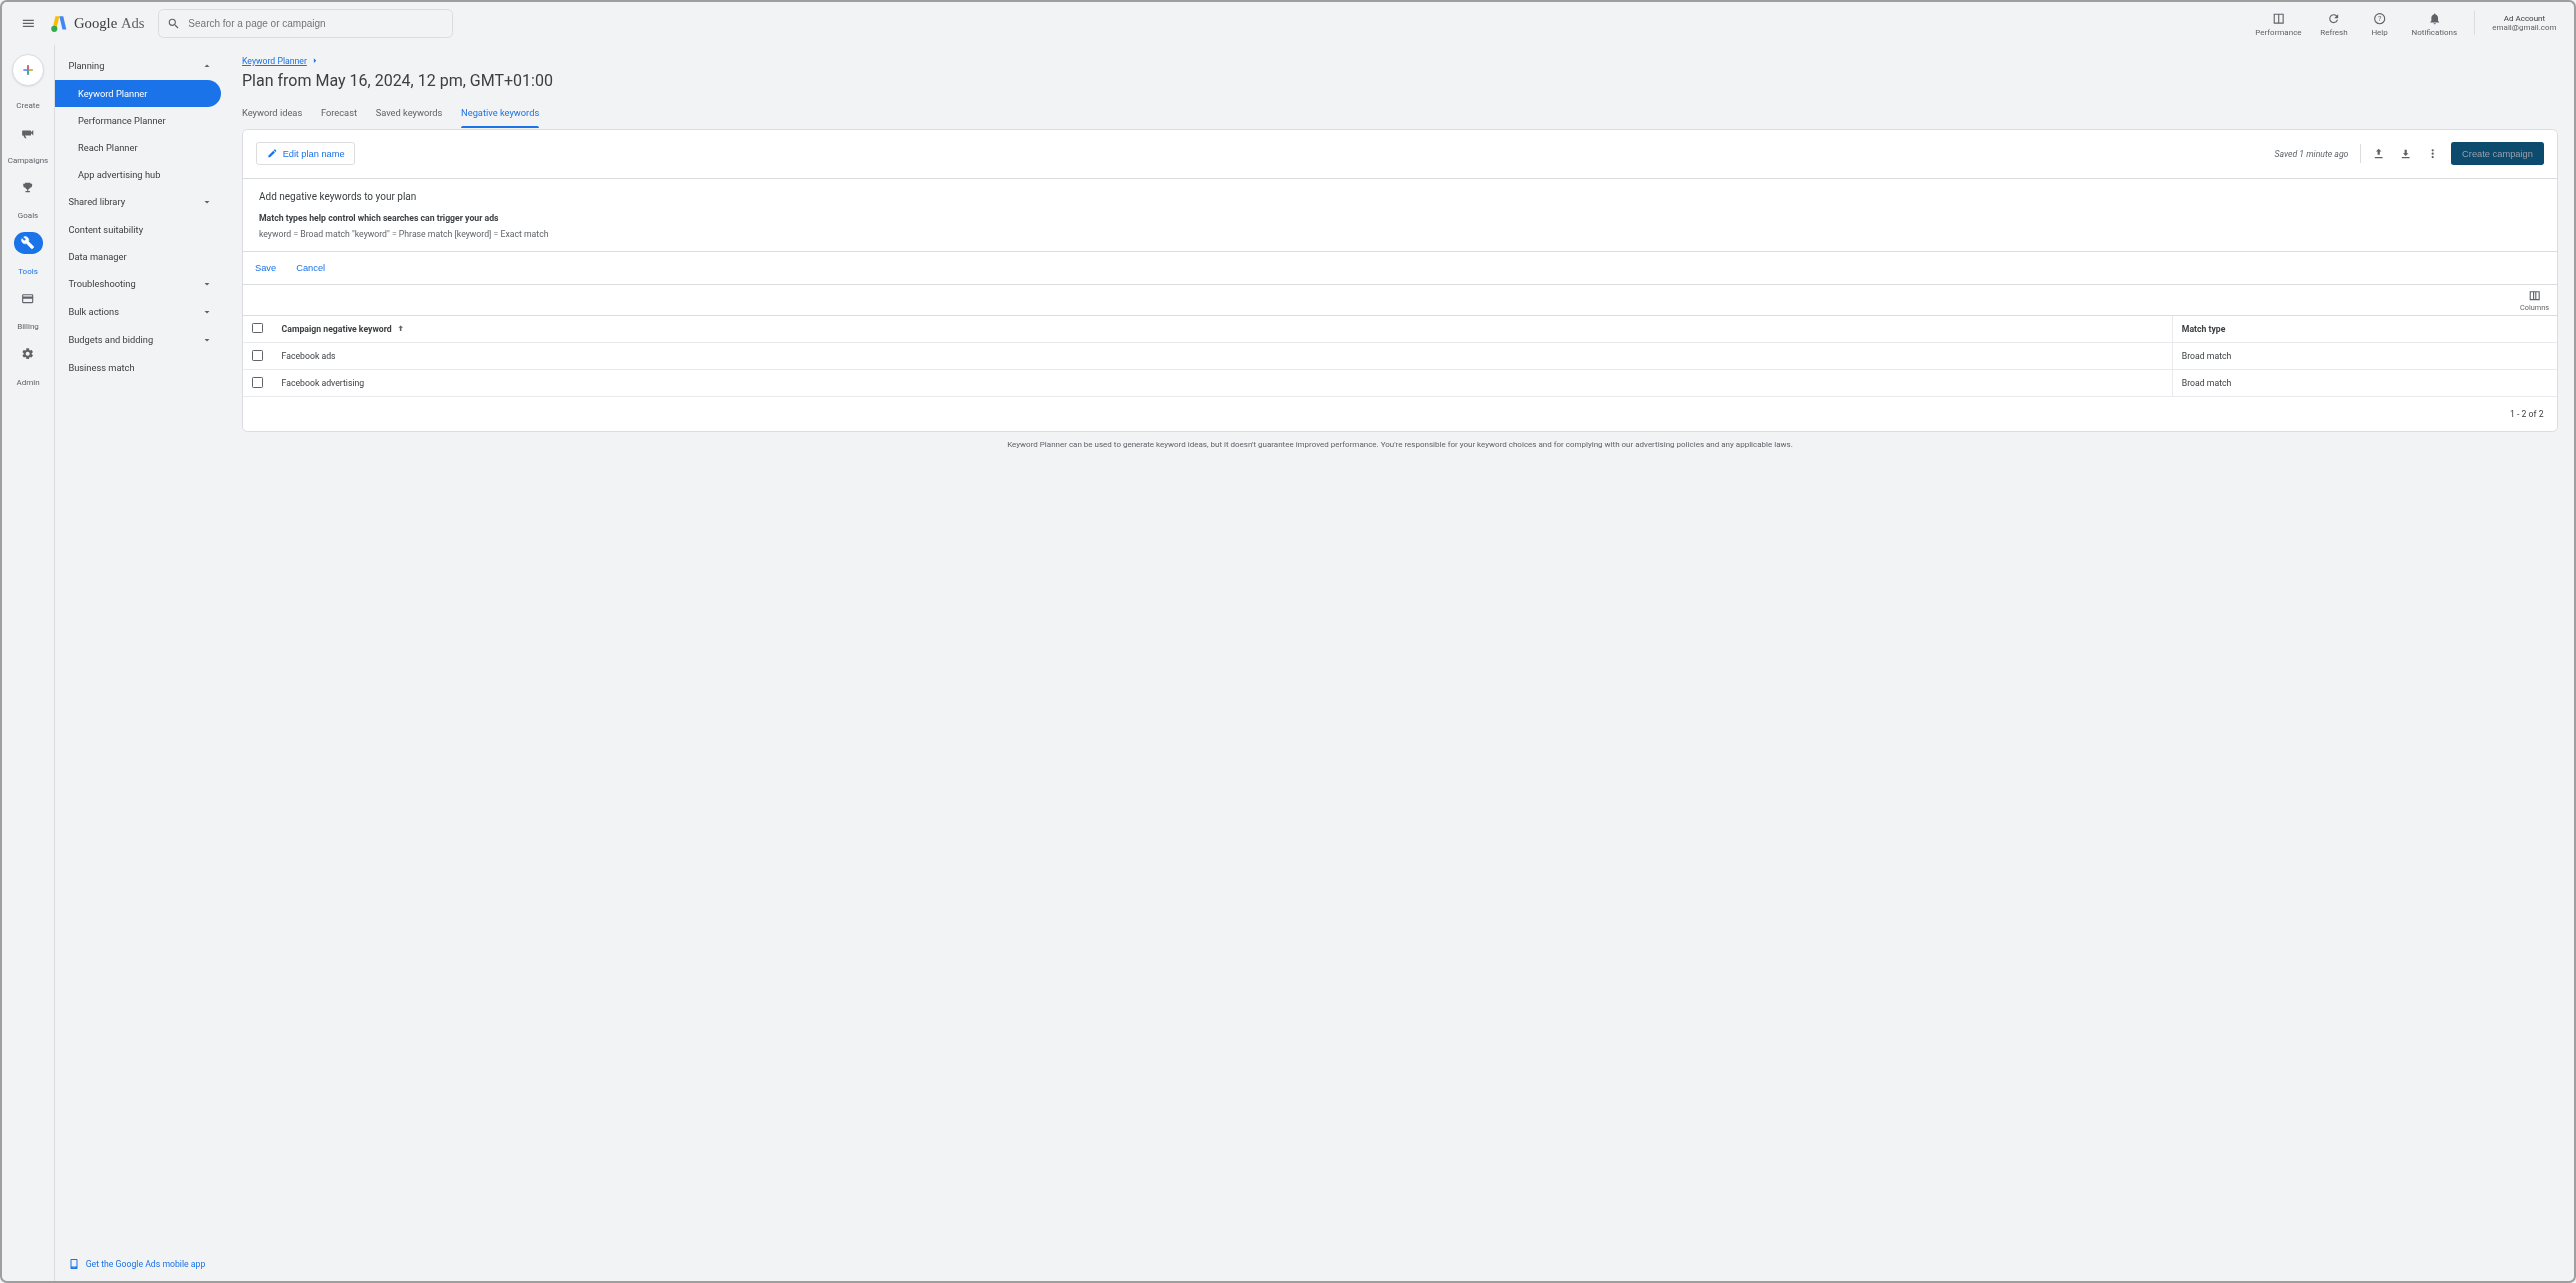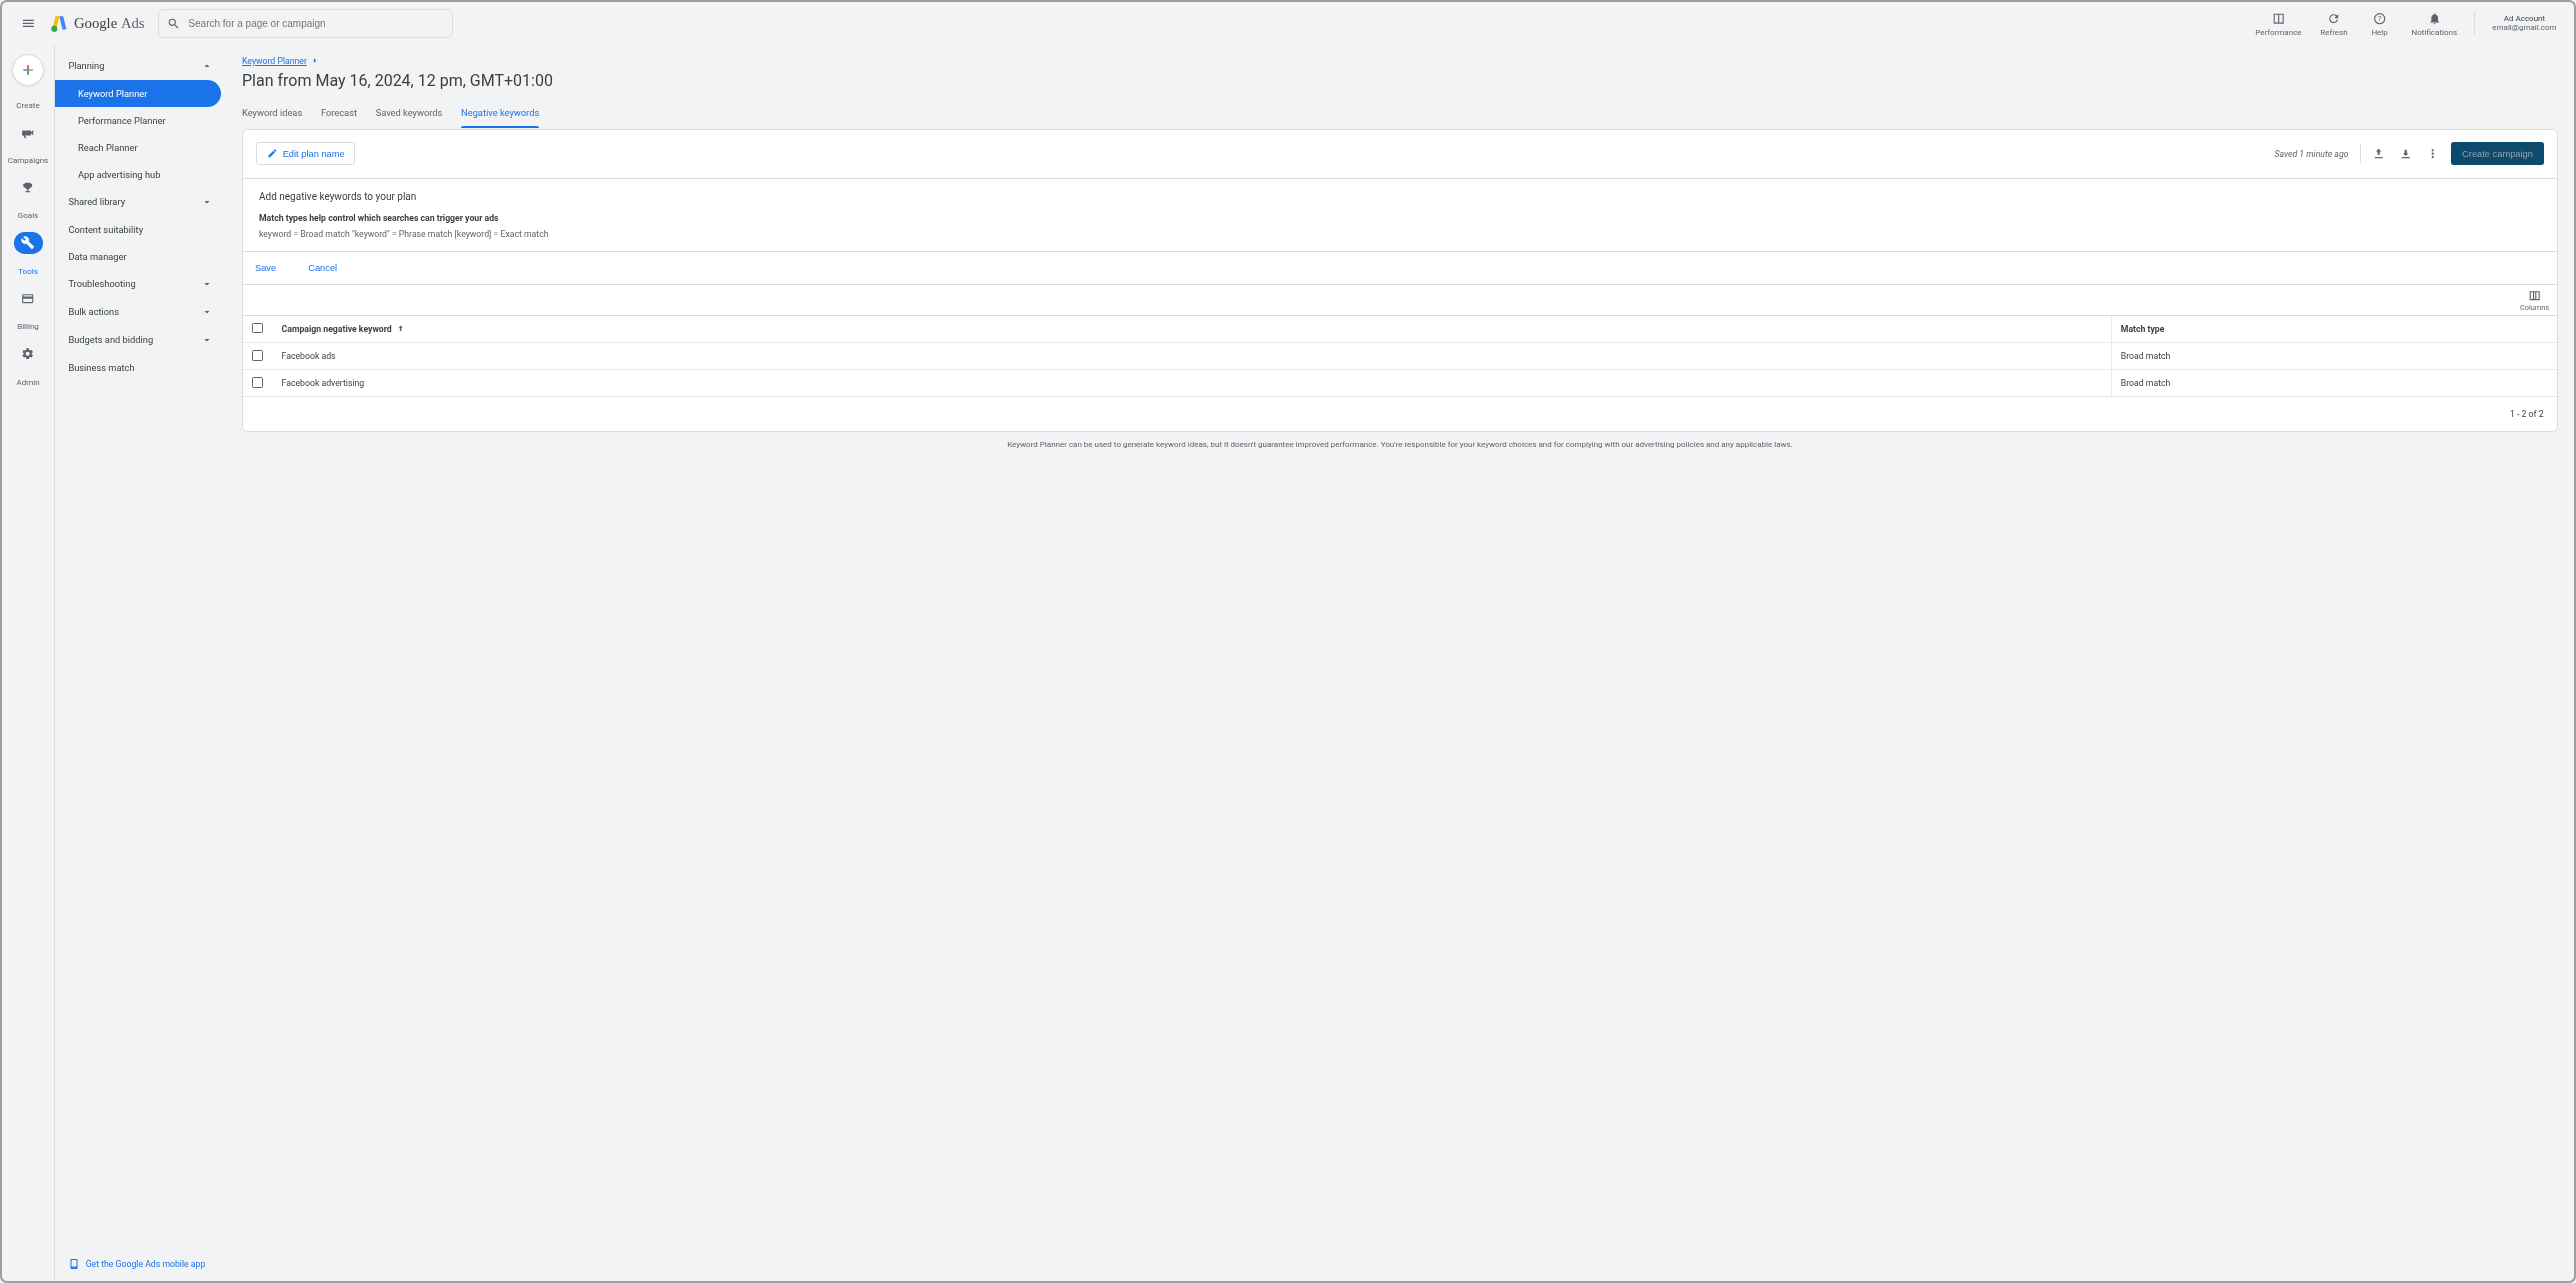--- a/index.html
+++ b/index.html
@@ -60,33 +60,33 @@
 .saved-text { color: #5f6368; font-style: italic; font-size: 8.7px; margin-right: 8px; }
 .icon-btn { width: 27px; height: 27px; display: flex; align-items: center; justify-content: center; cursor: pointer; border-radius: 50%; color: #5f6368; }
 .divider-v2 { width: 0.7px; height: 18.7px; background: #dadce0; margin: 0 4px; }
 .create-camp-btn { background: #0c4a6e; color: #9aa0a6; border: none; border-radius: 2.7px; padding: 6.7px 10.7px; font-size: 9.3px; margin-left: 5.3px; cursor: not-allowed; }
 
 .neg-section { padding: 12px 16px; border-bottom: 0.7px solid #dadce0; }
 .neg-title { font-size: 10px; color: #3c4043; margin-bottom: 9.3px; }
 .neg-textarea { width: 427px; height: 57px; border: 0.7px solid #dadce0; border-radius: 2.7px; padding: 6.7px 9.3px; font-size: 9.3px; color: #3c4043; resize: none; outline: none; font-family: inherit; line-height: 1.4; }
 .match-hint { font-size: 8.7px; color: #3c4043; margin-top: 10.7px; font-weight: 700; }
 .match-legend { font-size: 8.7px; color: #5f6368; margin-top: 6.7px; }
-.neg-actions { display: flex; gap: 32px; padding: 10.7px 12px; border-bottom: 0.7px solid #dadce0; }
+.neg-actions { display: flex; gap: 20px; padding: 10.7px 12px; border-bottom: 0.7px solid #dadce0; }
 .link-btn { color: #1a73e8; background: none; border: none; font-size: 9.3px; cursor: pointer; }
 
 .columns-bar { display: flex; justify-content: flex-end; padding: 4px 8px 2.7px; border-bottom: 0.7px solid #dadce0; }
 .columns-btn { display: flex; flex-direction: column; align-items: center; gap: 1.3px; color: #5f6368; font-size: 7.3px; cursor: pointer; }
 
 table { width: 100%; border-collapse: collapse; }
 th, td { text-align: left; padding: 6.7px 9.3px; font-size: 8.7px; border-bottom: 0.7px solid #e8eaed; }
 th { color: #3c4043; font-weight: 700; }
 .th-keyword { display: flex; align-items: center; gap: 4px; }
 .checkbox { width: 10.7px; height: 10.7px; border: 1.3px solid #5f6368; border-radius: 1.3px; display: inline-block; }
 .col-check { width: 29px; }
-.col-match { width: 446px; border-left: 0.7px solid #e8eaed; }
+.col-match { width: 385px; border-left: 0.7px solid #e8eaed; }
 
 .table-footer { text-align: right; padding: 12px 13.4px; font-size: 8.7px; color: #3c4043; }
 
 .disclaimer { font-size: 8px; color: #5f6368; text-align: center; padding: 8px 27px 2.7px; }
 
 svg { display: block; }
 </style>
 </head>
 <body>
 

